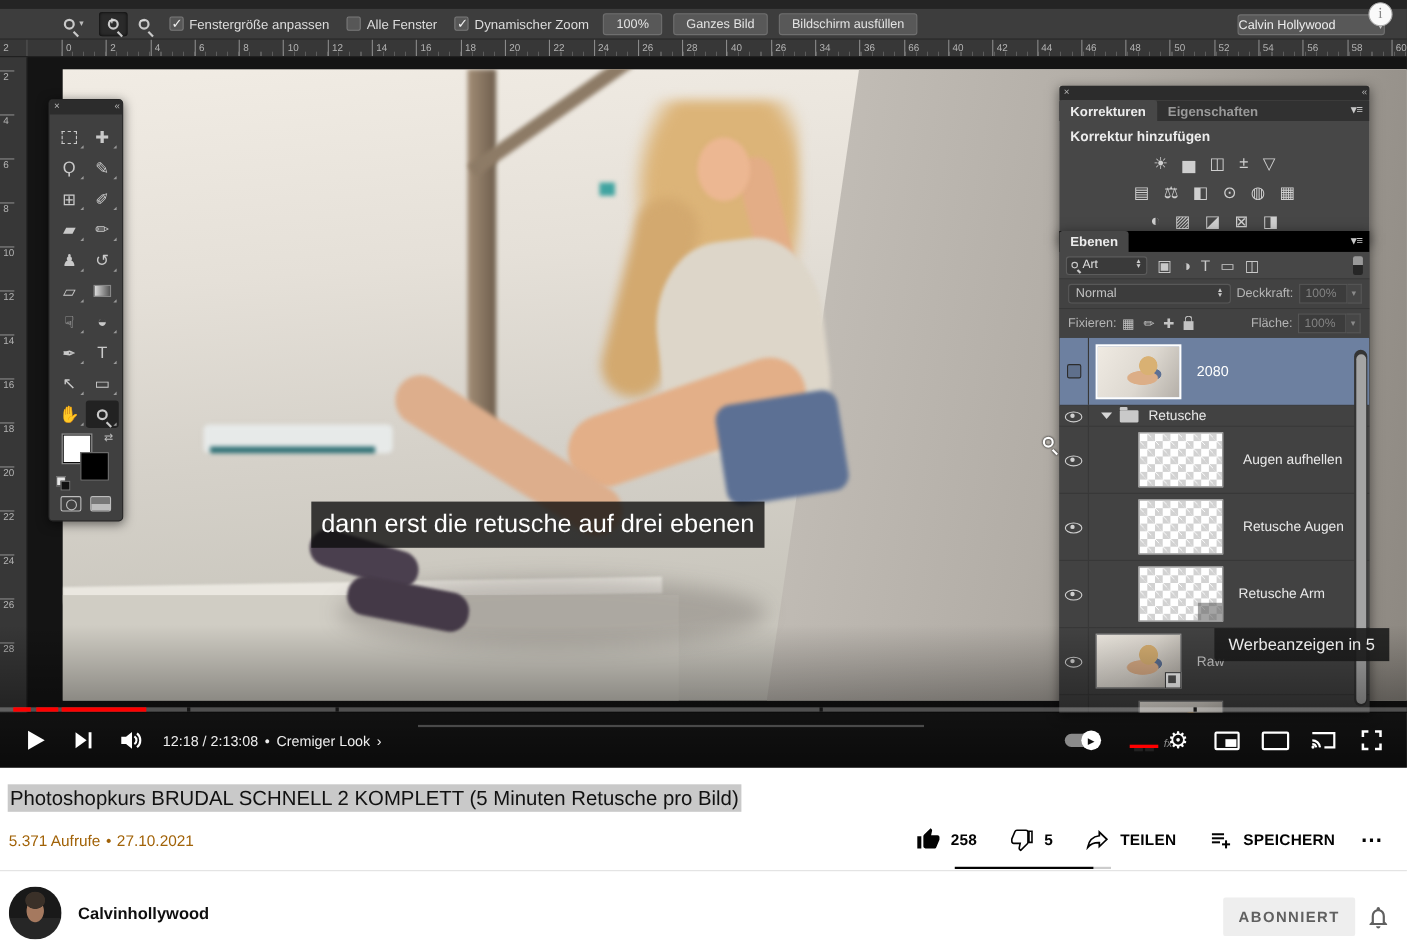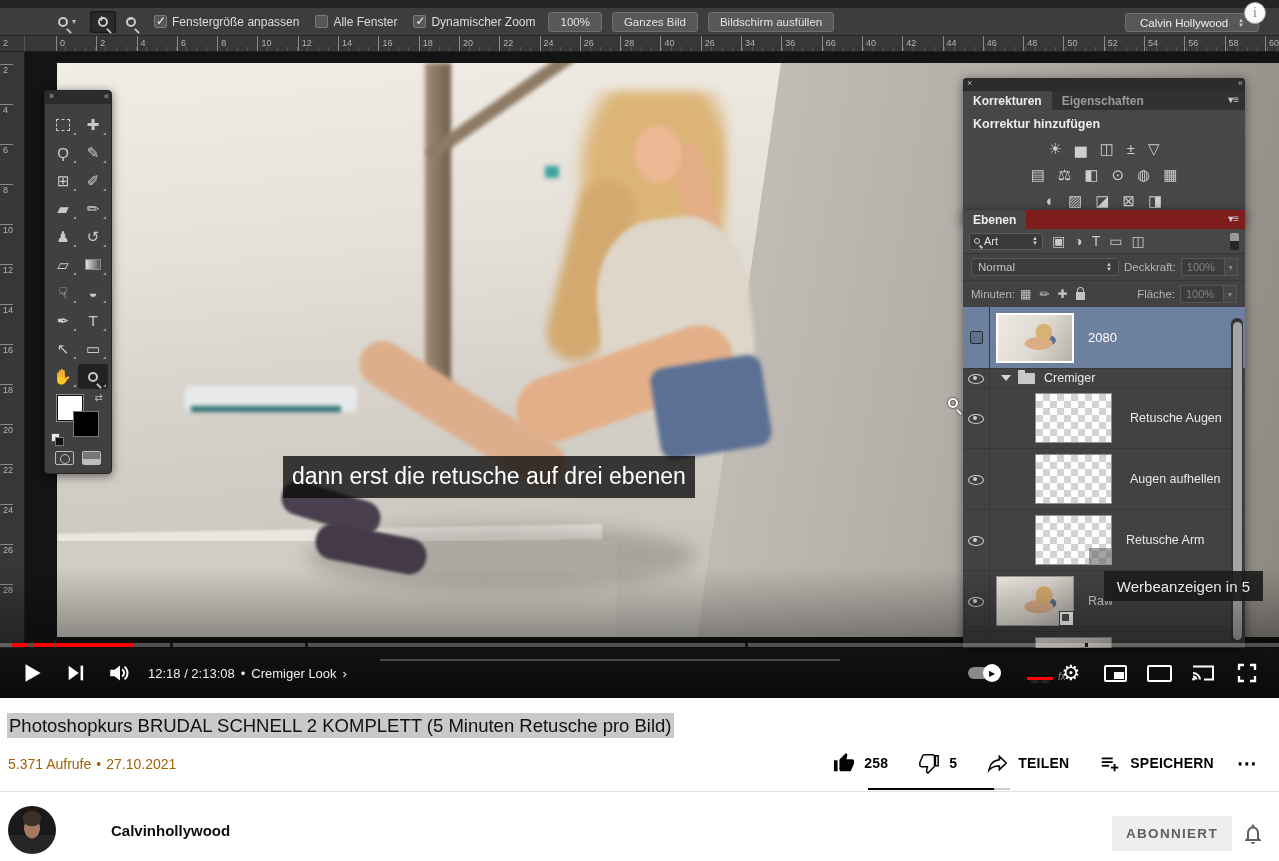--- a/index.html
+++ b/index.html
@@ -18,21 +18,21 @@
   .magdrop { display:flex; align-items:center; gap:4px; margin-right:14px; }
   .magdrop .dn { font-size:8px; color:#bbb; }
   .zbtn { width:26px; height:22px; display:flex; align-items:center; justify-content:center; border-radius:3px; position:relative; margin-right:2px; }
   .zbtn.sel { background:#2a2a2a; box-shadow:inset 0 0 3px #000; }
   .zbtn .sign { position:absolute; font-size:9px; font-weight:bold; color:#ddd; left:9px; top:3px; }
   .ck { display:flex; align-items:center; gap:5px; margin:0 8px; white-space:nowrap; }
   .cb { width:13px; height:13px; background:#575757; border:1px solid #7a7a7a; border-radius:2px; position:relative; flex:none; }
   .cb.checked::after { content:"✓"; position:absolute; left:1px; top:-2px; color:#f0f0f0; font-size:12px; }
   .obtn { background:#585858; border:1px solid #6f6f6f; border-radius:3px; padding:3px 11px; margin:0 5px; font-size:11.5px; color:#e3e3e3; white-space:nowrap; }
   .wsel { position:absolute; right:20px; top:13px; width:134px; height:19px; background:#585858; border:1px solid #707070; border-radius:3px;
-          display:flex; align-items:center; padding:0 14px; font-size:11.5px; color:#eee; }
+          display:flex; align-items:center; padding:0 0; font-size:11.5px; color:#eee; }
   .ud { margin-left:auto; display:flex; flex-direction:column; font-size:6px; line-height:5px; color:#ccc; }
   .infoc { position:absolute; right:13px; top:2px; width:22px; height:22px; border-radius:50%; background:#fafafa; border:1px solid #aaa;
            color:#888; font-size:14px; text-align:center; line-height:20px; font-family:"Liberation Serif", serif; z-index:30; }
 
   
   .ruler-h { position:absolute; left:0; top:36px; width:100%; height:16px; background:#373737; border-bottom:1px solid #1f1f1f;
              color:#b3b3b3; font-size:9px; display:flex; overflow:hidden; }
   .rh-corner { width:25px; flex:none; padding:2px 0 0 3px; border-right:1px solid #555; }
   .rh-lead { width:31px; flex:none; }
   .rh-cells { display:flex; flex:1;
@@ -105,21 +105,21 @@
   .rp-tabs { height:19px; background:#313131; display:flex; align-items:flex-end; color:#9a9a9a; font-size:12px; font-weight:bold; position:relative; }
   .rp-tab { padding:3px 10px 2px; }
   .rp-tab.active { background:#474747; color:#ececec; border-radius:3px 3px 0 0; }
   .rp-menu { position:absolute; right:6px; top:3px; color:#c9c9c9; font-size:10px; }
   .rp-body { background:#474747; padding:4px 0 8px; }
   .korr-h { color:#ececec; font-weight:bold; font-size:12.5px; padding:3px 0 5px 10px; }
   .adj-row { display:flex; justify-content:center; gap:13px; padding:4px 0; color:#cfcfcf; font-size:15px; }
   .adj-row .g { display:inline-block; }
 
   .lp { position:absolute; left:963px; top:210px; width:282px; height:438px; background:#424242; z-index:20; overflow:hidden; box-shadow:0 2px 10px rgba(0,0,0,.5); }
-  .lp-tabrow { height:19px; background:#7f1d1d; display:flex; align-items:center; color:#ececec; font-size:12px; font-weight:bold; position:relative; }
+  .lp-tabrow { height:19px; background:#000000; display:flex; align-items:center; color:#ececec; font-size:12px; font-weight:bold; position:relative; }
   .lp-filter { height:25px; background:#474747; display:flex; align-items:center; padding:0 6px; gap:9px; border-bottom:1px solid #373737; color:#c9c9c9; }
   .searchsel { width:74px; height:17px; background:#3a3a3a; border:1px solid #5c5c5c; border-radius:3px; color:#e0e0e0; font-size:11px;
                display:flex; align-items:center; gap:4px; padding:0 4px; flex:none; }
   .searchsel .mag { width:6px; height:6px; border-width:1.5px; }
   .searchsel .mag::after { width:1.5px; height:4px; left:5px; top:6px; }
   .fic { font-size:14px; }
   .ftoggle { margin-left:auto; width:9px; height:17px; background:#262626; border-radius:2px; background:linear-gradient(#999 45%, #262626 45%); }
   .lp-blend, .lp-lock { height:27px; display:flex; align-items:center; padding:0 8px; gap:5px; font-size:11.5px; color:#b5b5b5; border-bottom:1px solid #373737; background:#424242; }
   .blendsel { width:148px; height:18px; background:#3c3c3c; border:1px solid #585858; border-radius:3px; display:flex; align-items:center; padding:0 6px; color:#c3c3c3; flex:none; }
   .valwrap { display:flex; margin-left:auto; }
@@ -190,21 +190,21 @@
   
   .below { position:absolute; left:0; top:698px; width:1279px; height:163px; background:#fff; }
   .vtitle { position:absolute; left:7px; top:17px; font-size:18.5px; color:#111; }
   .vtitle .hl { background:#c9c9c9; padding:2px 2px; }
   .vmeta { position:absolute; left:8px; top:58px; font-size:14px; color:#a16207; display:flex; gap:5px; }
   .actions { position:absolute; right:14px; top:47px; display:flex; align-items:center; color:#030303; font-size:14px; font-weight:bold; }
   .act { display:flex; align-items:center; gap:9px; padding:0 15px; height:36px; letter-spacing:.2px; }
   .ratio { position:absolute; left:868px; top:90px; width:142px; height:2px; background:#ccc; }
   .ratio .dark { position:absolute; left:0; top:0; height:100%; width:126px; background:#030303; }
   .divid { position:absolute; left:0; top:93px; width:100%; height:1px; background:#e2e2e2; }
-  .chan { position:absolute; left:8px; top:108px; display:flex; align-items:center;gap:40px; }
+  .chan { position:absolute; left:8px; top:108px; display:flex; align-items:center; }
   .avatar { width:48px; height:48px; border-radius:50%; flex:none;
     background:
       radial-gradient(ellipse 30% 26% at 50% 26%, #3a3028 0 60%, transparent 65%),
       radial-gradient(ellipse 26% 34% at 50% 46%, #a5795f 0 60%, transparent 66%),
       linear-gradient(#191919 60%, #262626 60%); }
   .chname { margin-left:15px; font-size:15px; font-weight:bold; color:#0f0f0f; }
   .subbtn { position:absolute; right:47px; top:118px; width:120px; height:35px; background:#eee; color:#606060; font-size:13.5px;
             font-weight:bold; letter-spacing:1.3px; display:flex; align-items:center; justify-content:center; border-radius:2px; }
   .bell { position:absolute; right:12px; top:122px; width:28px; height:28px; display:flex; align-items:center; justify-content:center; }
 </style>
@@ -486,21 +486,21 @@
               <span>▼</span>
             </span>
         </span>
         <span style="margin-left:auto;">Deckkraft:</span>
         <span class="valwrap" style="margin-left:0;">
           <span class="valbox">100%</span>
           <span class="dbtn">▼</span>
         </span>
       </div>
       <div class="lp-lock">
-        <span>Minuten:</span>
+        <span>Fixieren:</span>
         <span class="lockic">
             <span class="g">▦</span>
             <span class="g">✏</span>
             <span class="g">✚</span>
             <span class="g lock"></span>
           </span>
         <span style="margin-left:auto;">Fläche:</span>
         <span class="valwrap" style="margin-left:0;">
           <span class="valbox">100%</span>
           <span class="dbtn">▼</span>
@@ -513,35 +513,35 @@
             </span>
           <span class="thumb mini-photo"></span>
           <span class="lname w">2080</span>
         </div>
         <div class="lrow" style="height:19px;">
           <span class="eyecell">
               <span class="eye"></span>
             </span>
           <span class="caret"></span>
           <span class="folder"></span>
-          <span class="lname" style="margin-left:9px;">Cremiger</span>
+          <span class="lname" style="margin-left:9px;">Retusche</span>
         </div>
         <div class="lrow" style="height:61px;">
           <span class="eyecell">
               <span class="eye"></span>
             </span>
           <span class="thumb2 checker"></span>
-          <span class="lname" style="margin-left:18px;">Retusche Augen</span>
+          <span class="lname" style="margin-left:18px;">Augen aufhellen</span>
         </div>
         <div class="lrow" style="height:61px;">
           <span class="eyecell">
               <span class="eye"></span>
             </span>
           <span class="thumb2 checker"></span>
-          <span class="lname" style="margin-left:18px;">Augen aufhellen</span>
+          <span class="lname" style="margin-left:18px;">Retusche Augen</span>
         </div>
         <div class="lrow" style="height:61px;">
           <span class="eyecell">
               <span class="eye"></span>
             </span>
           <span class="thumb2 checker armpatch"></span>
           <span class="lname" style="">Retusche Arm</span>
         </div>
         <div class="lrow" style="height:61px;">
           <span class="eyecell">

